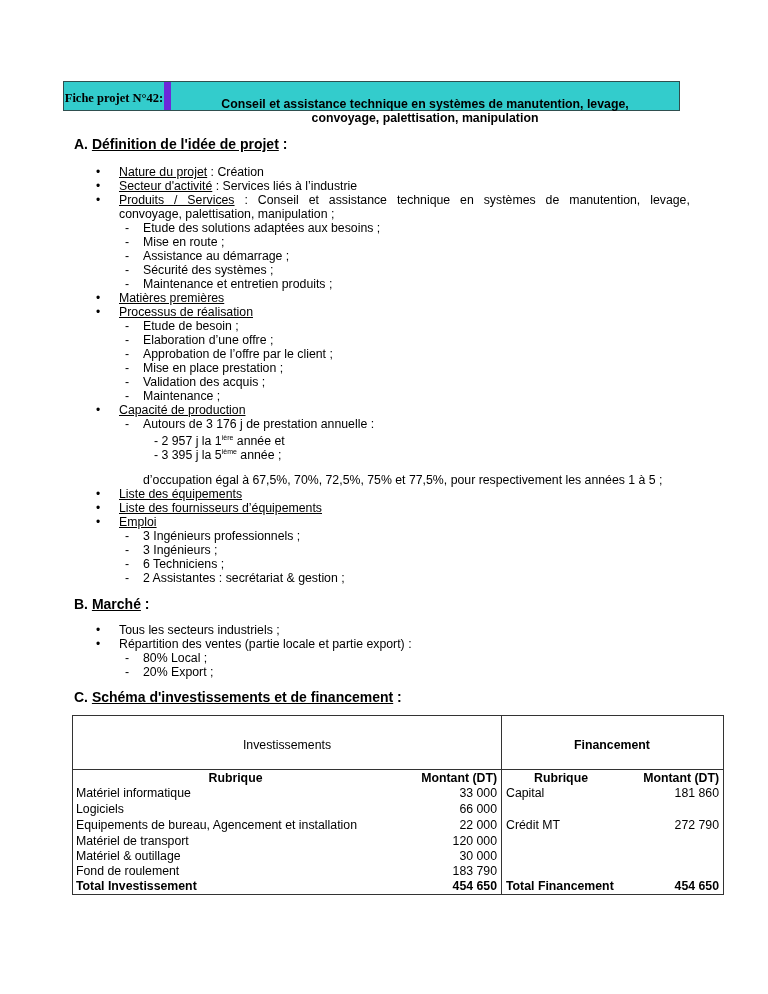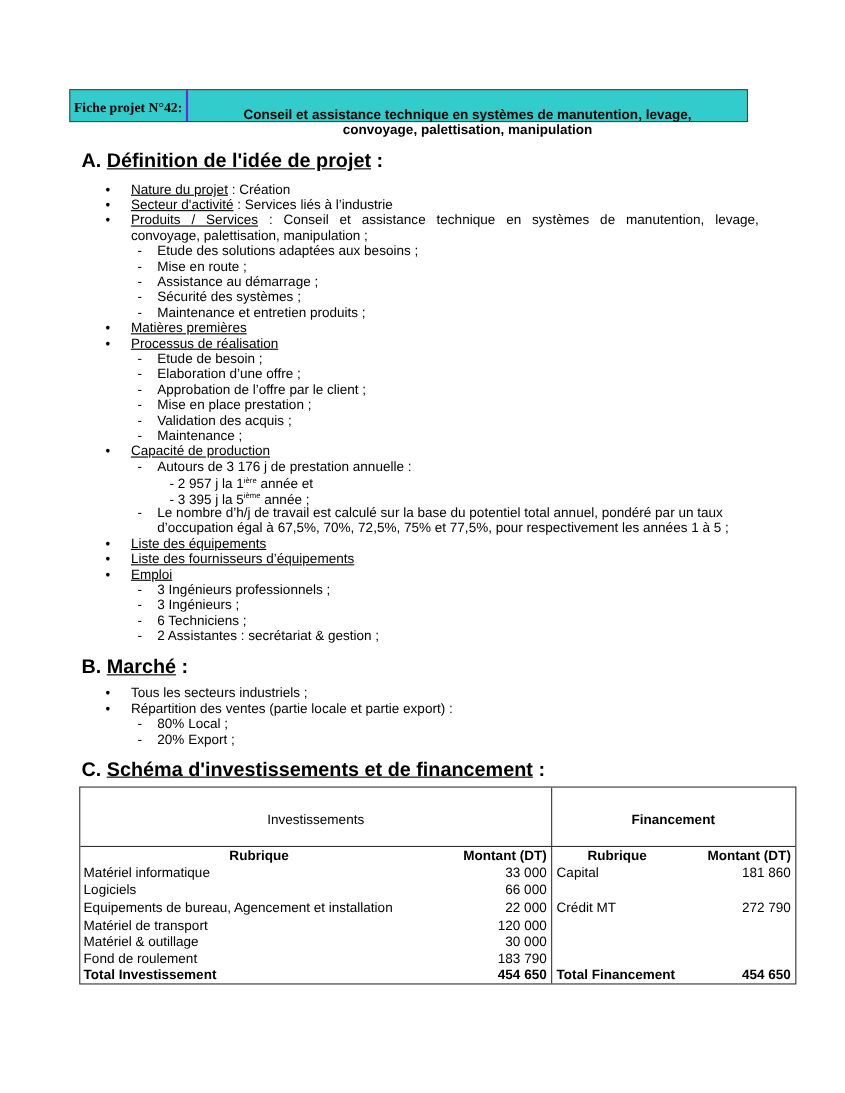--- a/index.html
+++ b/index.html
@@ -1,24 +1,24 @@
 <!DOCTYPE html>
 <html><head>
 <meta charset="utf-8">
 <style>
   html, body { margin:0; padding:0; background:#ffffff; }
   body { width:768px; height:994px; position:relative; font-family:"Liberation Sans", sans-serif; color:#000; font-size:12.3px; }
   .page { position:absolute; left:0; top:0; width:768px; height:994px; }
 
   
   .banner { position:absolute; left:63px; top:81px; width:617px; height:30px; display:flex; border:1px solid #2f4f4f; background:#33cccc; box-sizing:border-box; }
-  .banner .fiche { width:107px; border-right:2px solid #6d28d9; display:flex; align-items:center; justify-content:center; font-family:"Liberation Serif", serif; font-weight:bold; font-size:12.5px; padding-top:4px; box-sizing:border-box; }
+  .banner .fiche { width:107px; border-right:7px solid #6d28d9; display:flex; align-items:center; justify-content:center; font-family:"Liberation Serif", serif; font-weight:bold; font-size:12.5px; padding-top:4px; box-sizing:border-box; }
   .banner .title { flex:1; text-align:center; font-weight:bold; font-size:12.3px; line-height:14px; padding-top:15px; }
 
-  .section-title { position:absolute; left:74px; font-weight:bold; font-size:18px; }
+  .section-title { position:absolute; left:74px; font-weight:bold; font-size:14px; }
   .section-title u { text-decoration:underline; }
   .line { position:absolute; white-space:nowrap; font-size:12.3px; line-height:14px; }
   .bullet::before { content:"\2022"; position:absolute; left:-23px; font-size:12px; }
   .dash::before { content:"-"; position:absolute; left:-18px; }
   u.lbl { text-decoration:underline; }
   sup { font-size:7px; vertical-align:5px; }
 
   
   .tbl { position:absolute; left:72px; top:715px; width:652px; height:180px; border:1.5px solid #333; box-sizing:border-box; }
   .tbl .vdiv { position:absolute; left:428px; top:0; bottom:0; border-left:1.5px solid #333; }
@@ -84,21 +84,20 @@
   <div class="line bullet" style="left:119px; top:403px;">
     <u class="lbl">Capacité de production</u>
   </div>
   <div class="line dash" style="left:143px; top:417px;">Autours de 3 176 j de prestation annuelle :</div>
   <div class="line" style="left:154px; top:431px;">
     <span>- 2 957 j la 1</span><sup>ière</sup><span> année et</span>
   </div>
   <div class="line" style="left:154px; top:445px;">
     <span>- 3 395 j la 5</span><sup>ième</sup><span> année ;</span>
   </div>
-  <div class="line dash" style="left:143px; top:459px;">Le nombre d’h/j de travail est calculé sur la base du potentiel total annuel, pondéré par un taux</div>
   <div class="line" style="left:143px; top:473px;">d’occupation égal à 67,5%, 70%, 72,5%, 75% et 77,5%, pour respectivement les années 1 à 5 ;</div>
 
   <div class="line bullet" style="left:119px; top:487px;text-align:center;">
     <u class="lbl">Liste des équipements</u>
   </div>
   <div class="line bullet" style="left:119px; top:501px;">
     <u class="lbl">Liste des fournisseurs d’équipements</u>
   </div>
   <div class="line bullet" style="left:119px; top:515px;">
     <u class="lbl">Emploi</u>

